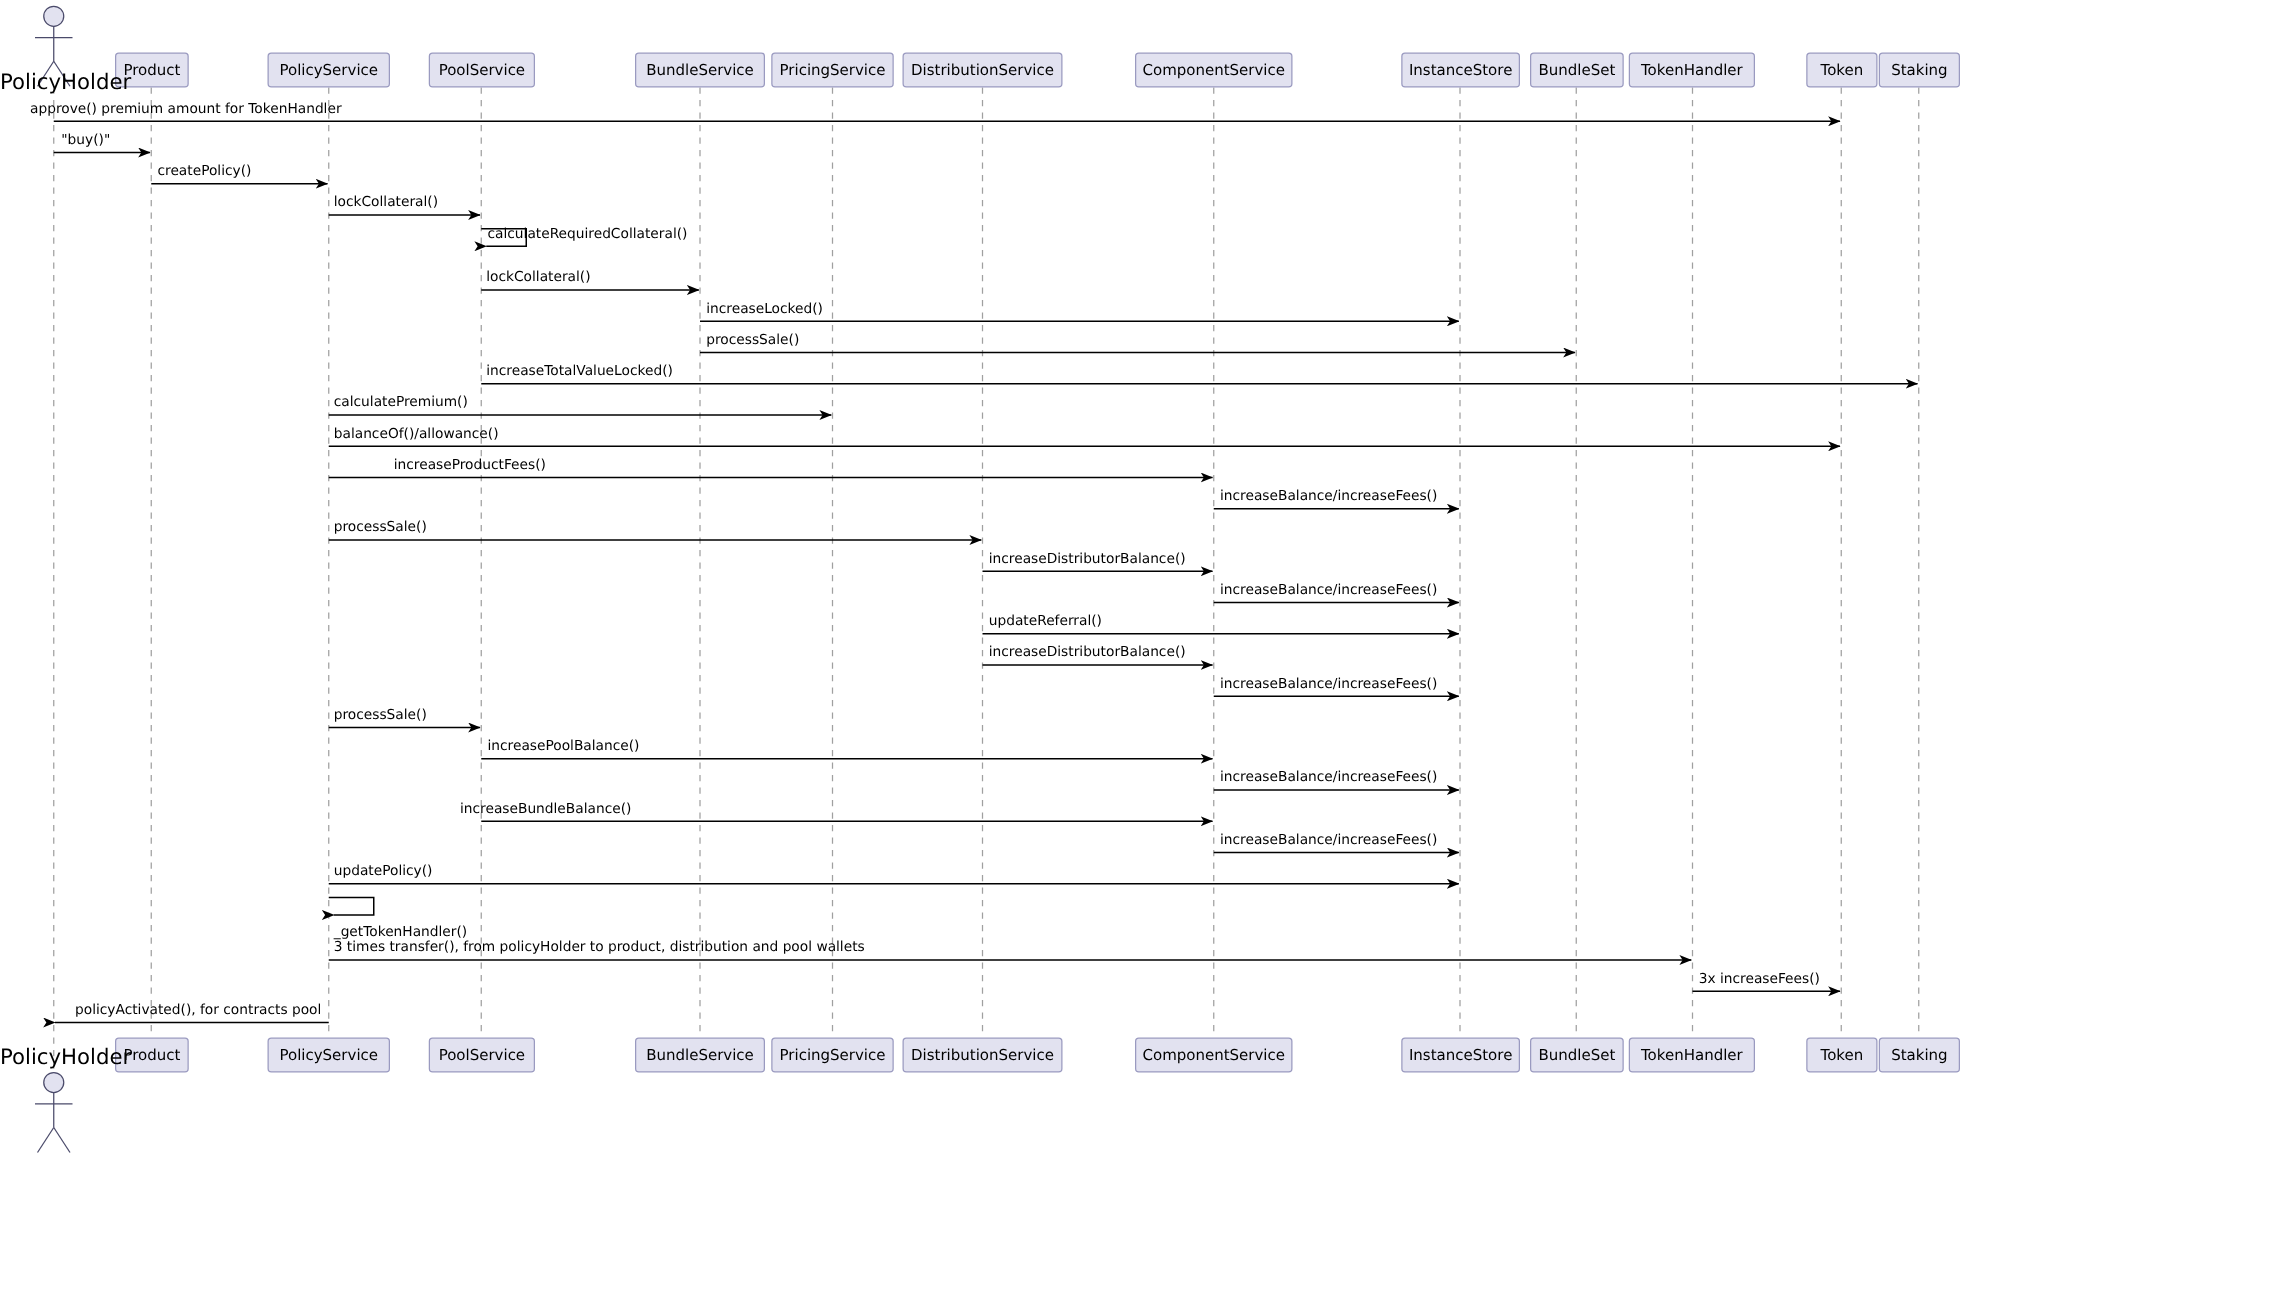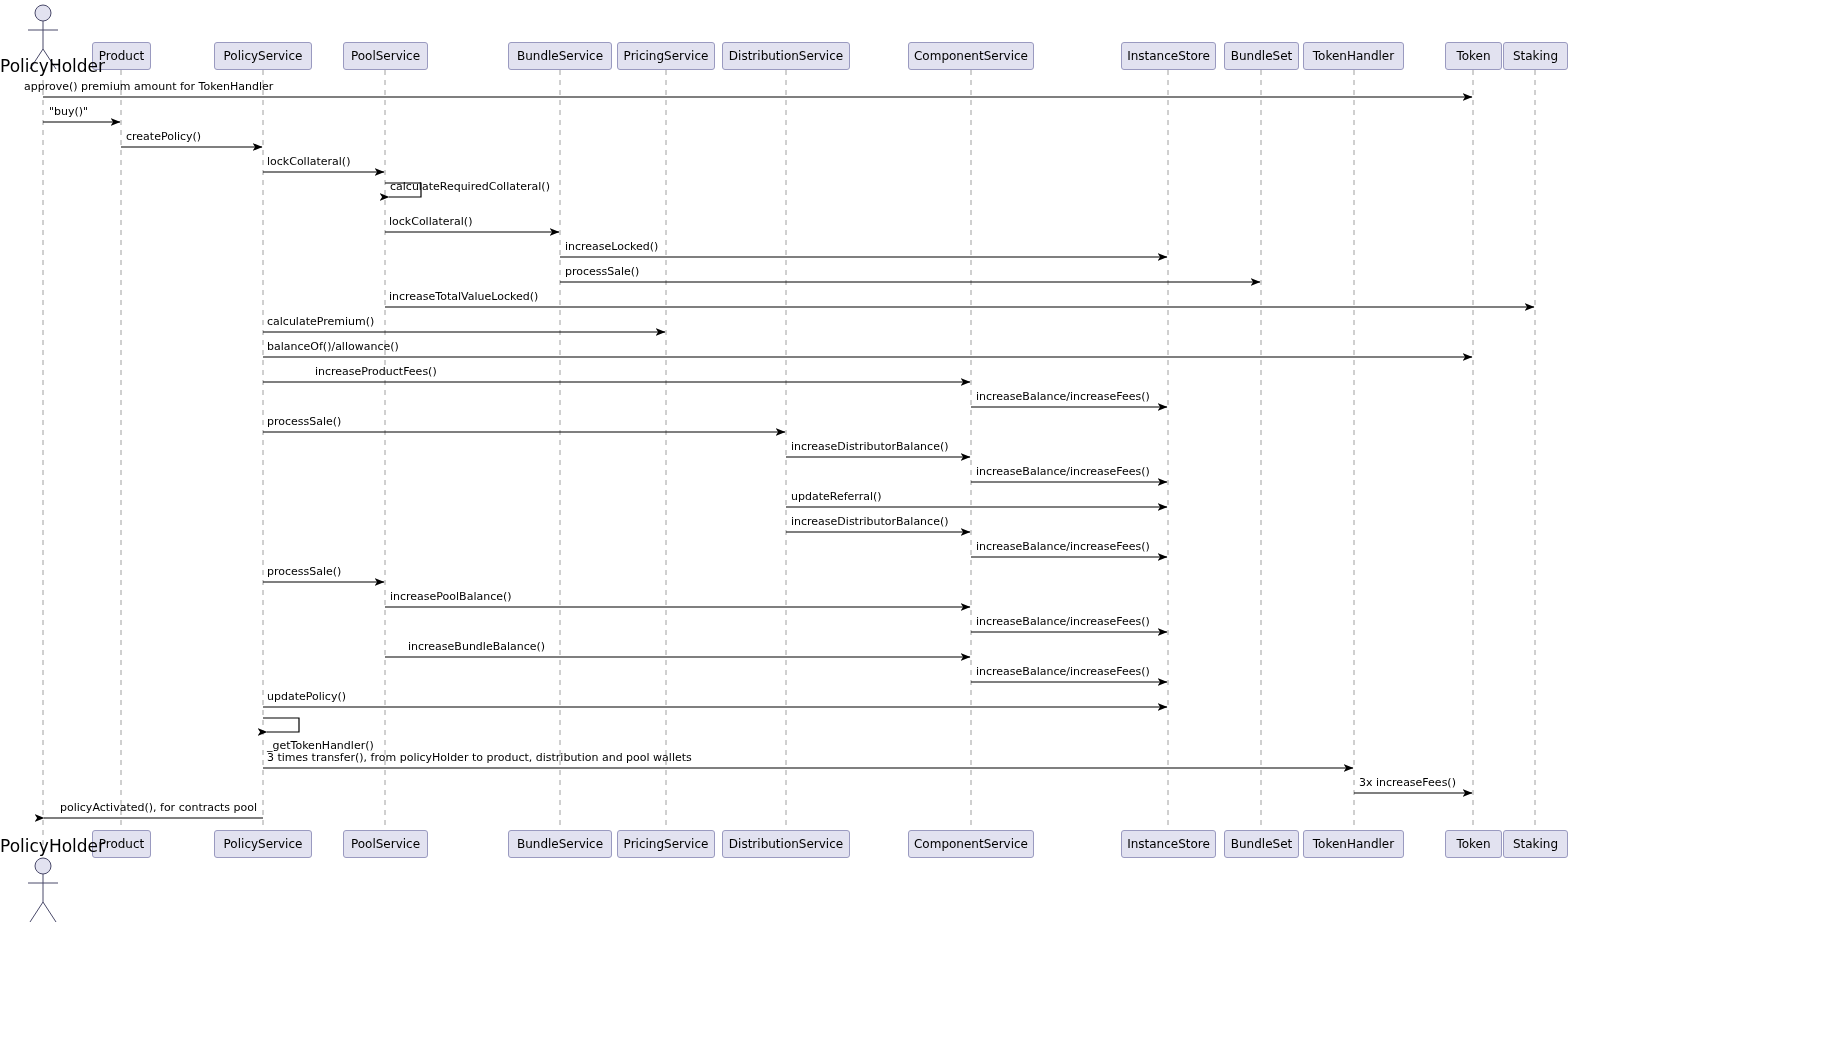--- a/index.html
+++ b/index.html
@@ -223,21 +223,21 @@
       <div class="msg-label" style="left: 976px; top: 391px;">increaseBalance/increaseFees()</div>
       <div class="msg-label" style="left: 267px; top: 416px;">processSale()</div>
       <div class="msg-label" style="left: 791px; top: 441px;">increaseDistributorBalance()</div>
       <div class="msg-label" style="left: 976px; top: 466px;">increaseBalance/increaseFees()</div>
       <div class="msg-label" style="left: 791px; top: 491px;">updateReferral()</div>
       <div class="msg-label" style="left: 791px; top: 516px;">increaseDistributorBalance()</div>
       <div class="msg-label" style="left: 976px; top: 541px;">increaseBalance/increaseFees()</div>
       <div class="msg-label" style="left: 267px; top: 566px;">processSale()</div>
       <div class="msg-label" style="left: 390px; top: 591px;">increasePoolBalance()</div>
       <div class="msg-label" style="left: 976px; top: 616px;">increaseBalance/increaseFees()</div>
-      <div class="msg-label" style="left: 408px; top: 641px;">increaseBundleBalance()</div>
+      <div class="msg-label" style="left: 368px; top: 641px;">increaseBundleBalance()</div>
       <div class="msg-label" style="left: 976px; top: 666px;">increaseBalance/increaseFees()</div>
       <div class="msg-label" style="left: 267px; top: 691px;">updatePolicy()</div>
       <div class="msg-label" style="left: 267px; top: 716px; margin-top: 24px;">_getTokenHandler()</div>
       <div class="msg-label" style="left: 267px; top: 752px;">3 times transfer(), from policyHolder to product, distribution and pool wallets</div>
       <div class="msg-label" style="left: 1359px; top: 777px;">3x increaseFees()</div>
       <div class="msg-label" style="left: 60px; top: 802px;">policyActivated(), for contracts pool</div>
     </div>
 </div>
 
 </body></html>

